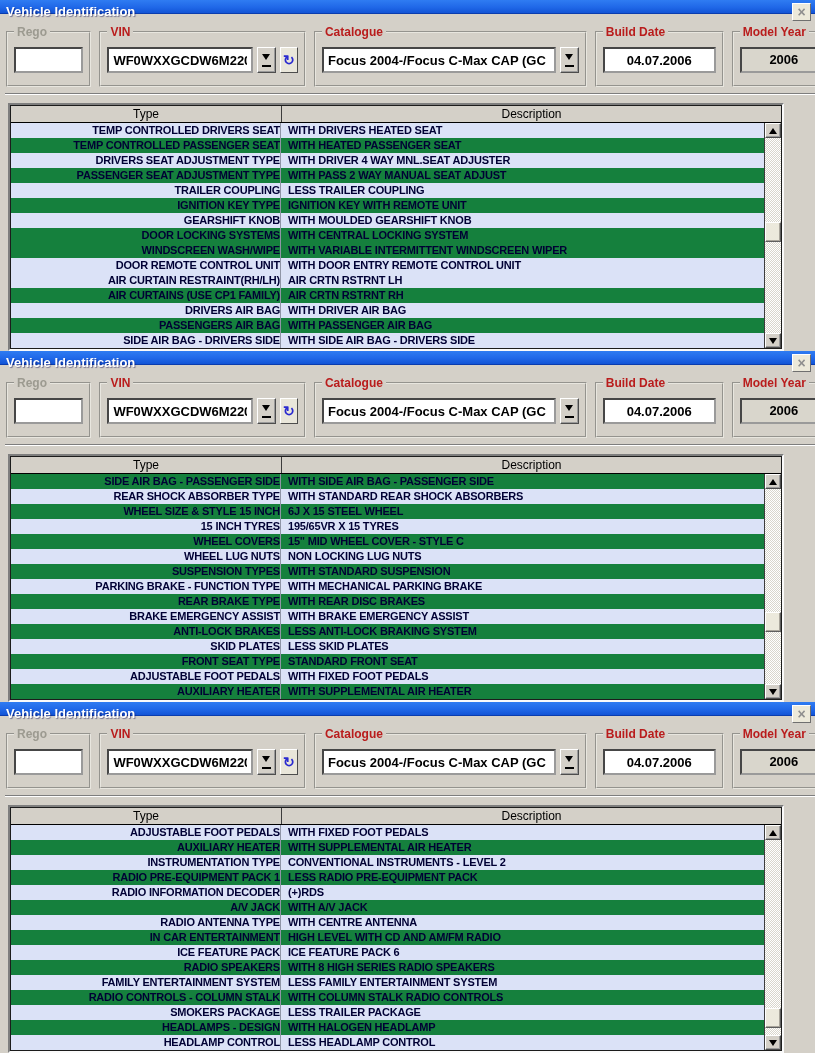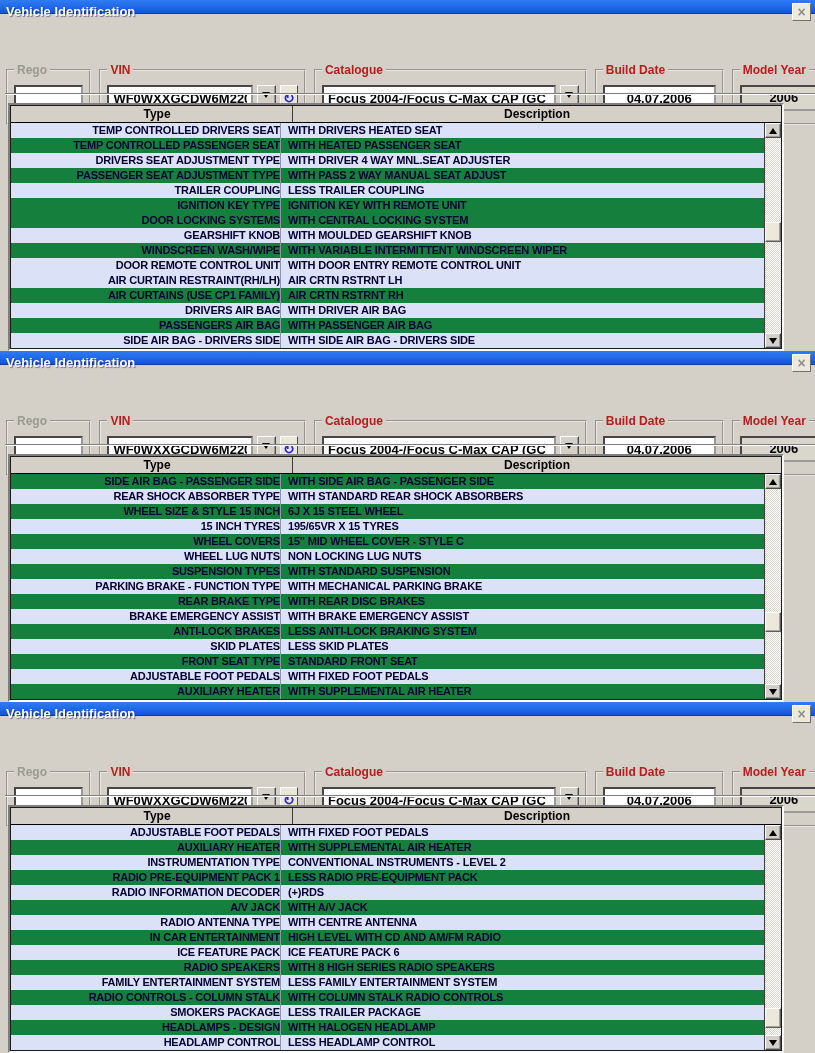--- a/index.html
+++ b/index.html
@@ -15,21 +15,21 @@
   .titlebar .title { position:absolute; left:6px; top:4px; color:#fff; font-size:13px;
     font-weight:bold; text-shadow:1px 1px 1px rgba(0,0,80,.45); white-space:nowrap; }
   .close-btn { position:absolute; right:4px; top:3px; width:19px; height:18px;
     background:#ece9da; border:1px solid; border-color:#ffffff #6f6f6f #6f6f6f #ffffff;
     display:flex; align-items:center; justify-content:center; cursor:default; }
   .close-x { color:#8f8f8f; font-size:14px; font-weight:bold; line-height:14px; }
 
   
   .fields { position:absolute; top:31px; left:6px; height:56px; width:830px;
     display:flex; gap:8px; }
-  .frame { position:relative; height:56px; border:2px groove #e8e6df;margin-top:38px; }
+  .frame { position:relative; height:56px; border:2px groove #e8e6df; }
   .frame-label { position:absolute; top:-8px; left:6px; padding:0 3px; background:#d4d0c8;
     font-size:12px; font-weight:bold; color:#b91c1c; white-space:nowrap; }
   .frame-label.disabled { color:#9c9a90; }
   .frame-content { position:absolute; left:6px; right:6px; top:14px; height:26px;
     display:flex; align-items:stretch; gap:4px; }
   .tb { height:26px; border:2px inset #9a9a9a; background:#fff; font-family:"Liberation Sans",sans-serif;
     font-size:13px; font-weight:bold; color:#000; padding:0 4px; width:100%; min-width:0; }
   .tb.center { text-align:center; }
   .sunken-display { height:26px; width:100%; border:2px inset #9a9a9a; background:#d9d6cc;
     font-size:13px; font-weight:bold; color:#000; text-align:center; line-height:22px; }
@@ -49,21 +49,21 @@
   
   .separator { position:absolute; top:93px; left:5px; width:812px; height:2px;
     border-top:1px solid #7e7e7e; border-bottom:1px solid #ffffff; }
 
   
   .grid { position:absolute; top:103px; left:8px; width:776px; height:248px;
     border:2px solid; border-color:#7e7e7e #fafafa #fafafa #7e7e7e; background:#d4d0c8; }
   .grid-inner { width:100%; height:100%; border:1px solid #1c1c1c; background:#fff;
     display:flex; flex-direction:column; overflow:hidden; }
   .grid-header { height:17px; flex:0 0 17px; display:flex; background:#d4d0c8;
-    border-bottom:1px solid #000; font-size:12px; font-weight:bold; color:#000;padding-left:11px; }
+    border-bottom:1px solid #000; font-size:12px; font-weight:normal; color:#000; }
   .gh-type { width:271px; text-align:center; line-height:16px; border-right:1px solid #3c3c3c; }
   .gh-desc { flex:1; text-align:center; line-height:16px; }
   .grid-body { flex:1; display:flex; overflow:hidden; }
   .rows { flex:1; overflow:hidden; }
   .row { height:15px; display:flex; font-size:11px; font-weight:bold; color:#000034;
     letter-spacing:-0.2px; white-space:nowrap; }
   .row.shade { background:#dbe2f7; }
   .row.plain { background:#15803d; }
   .cell-type { width:270px; flex:0 0 270px; text-align:right; 
     line-height:15px; border-right:1px solid #8f95a6; overflow:hidden; }
@@ -165,27 +165,27 @@
               <div class="cell-desc">WITH PASS 2 WAY MANUAL SEAT ADJUST</div>
             </div>
             <div class="row shade">
               <div class="cell-type">TRAILER COUPLING</div>
               <div class="cell-desc">LESS TRAILER COUPLING</div>
             </div>
             <div class="row plain">
               <div class="cell-type">IGNITION KEY TYPE</div>
               <div class="cell-desc">IGNITION KEY WITH REMOTE UNIT</div>
             </div>
+            <div class="row shade">
+              <div class="cell-type">GEARSHIFT KNOB</div>
+              <div class="cell-desc">WITH MOULDED GEARSHIFT KNOB</div>
+            </div>
             <div class="row plain">
               <div class="cell-type">DOOR LOCKING SYSTEMS</div>
               <div class="cell-desc">WITH CENTRAL LOCKING SYSTEM</div>
-            </div>
-            <div class="row shade">
-              <div class="cell-type">GEARSHIFT KNOB</div>
-              <div class="cell-desc">WITH MOULDED GEARSHIFT KNOB</div>
             </div>
             <div class="row plain">
               <div class="cell-type">WINDSCREEN WASH/WIPE</div>
               <div class="cell-desc">WITH VARIABLE INTERMITTENT WINDSCREEN WIPER</div>
             </div>
             <div class="row shade">
               <div class="cell-type">DOOR REMOTE CONTROL UNIT</div>
               <div class="cell-desc">WITH DOOR ENTRY REMOTE CONTROL UNIT</div>
             </div>
             <div class="row shade">

